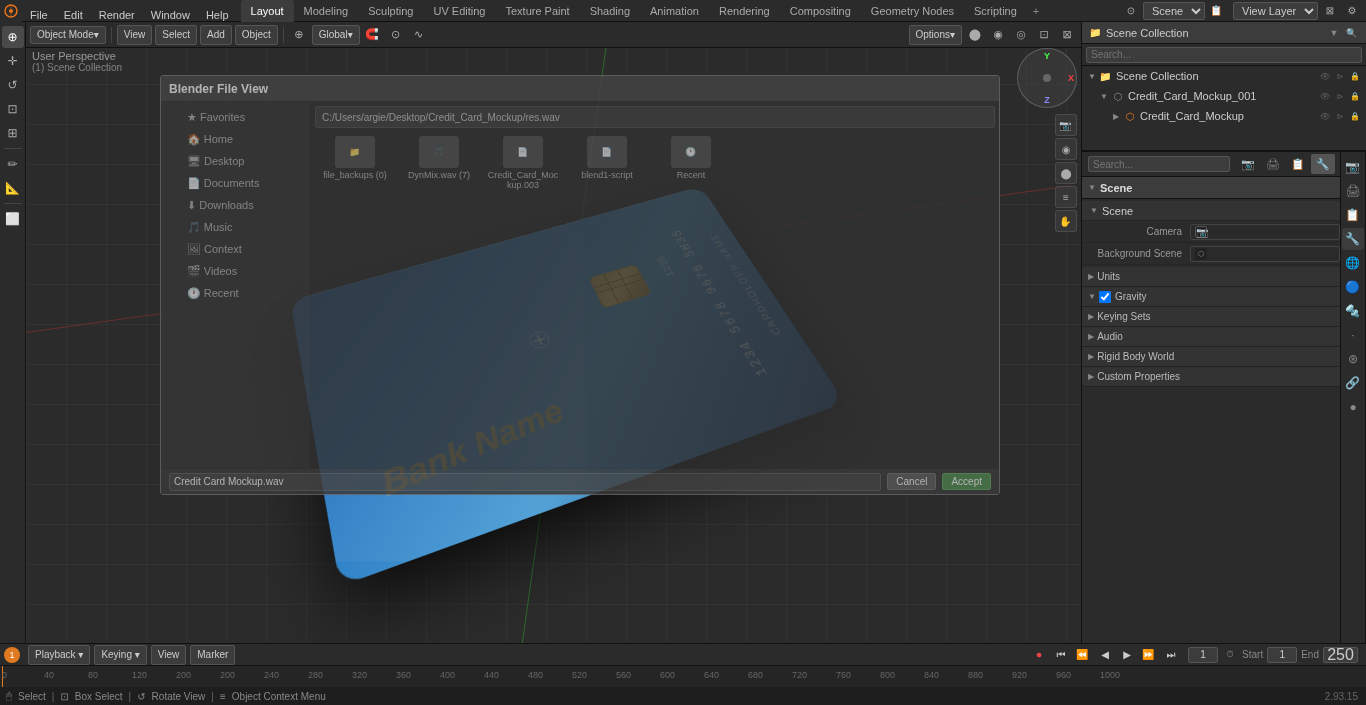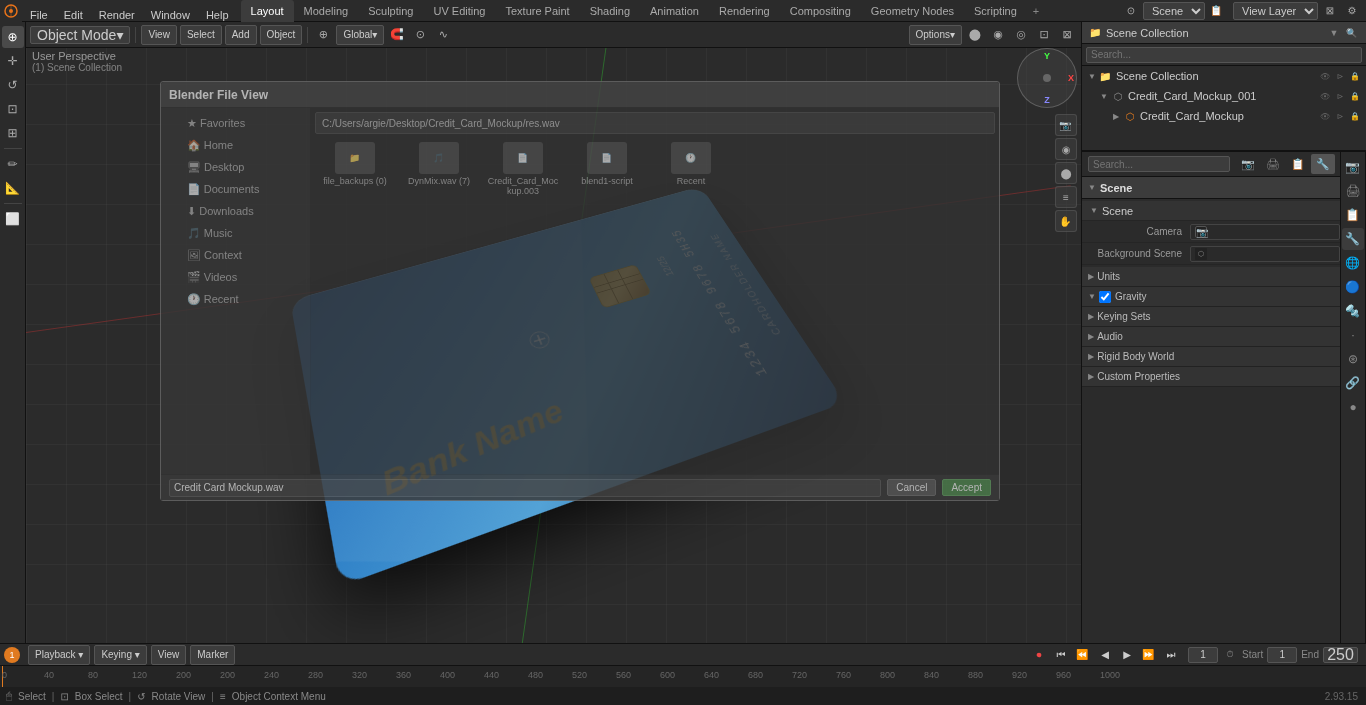--- a/index.html
+++ b/index.html
@@ -527,21 +527,21 @@
     .t-num {
       position: absolute;
       top: 4px;
       font-size: 9px;
       color: #666;
     }
 
     
     #file-view-overlay {
       position: absolute;
-      top: 81px;
+      top: 75px;
       left: 160px;
       width: 840px;
       height: 420px;
       background: rgba(50,50,50,0.95);
       border: 1px solid #666;
       border-radius: 3px;
       z-index: 200;
       display: flex;
       flex-direction: column;
     }
@@ -661,21 +661,21 @@
       font-size: 11px;
       pointer-events: none;
     }
 
     
     .header-mode-btn {
       padding: 1px 6px;
       background: #3c3c3c;
       border: 1px solid #555;
       color: #ccc;
-      font-size: 14px;
+      font-size: 10px;
       border-radius: 2px;
       cursor: pointer;
       height: 18px;
       display: flex; align-items: center;
     }
 
     
     .t-current-line {
       position: absolute;
       top: 0;

